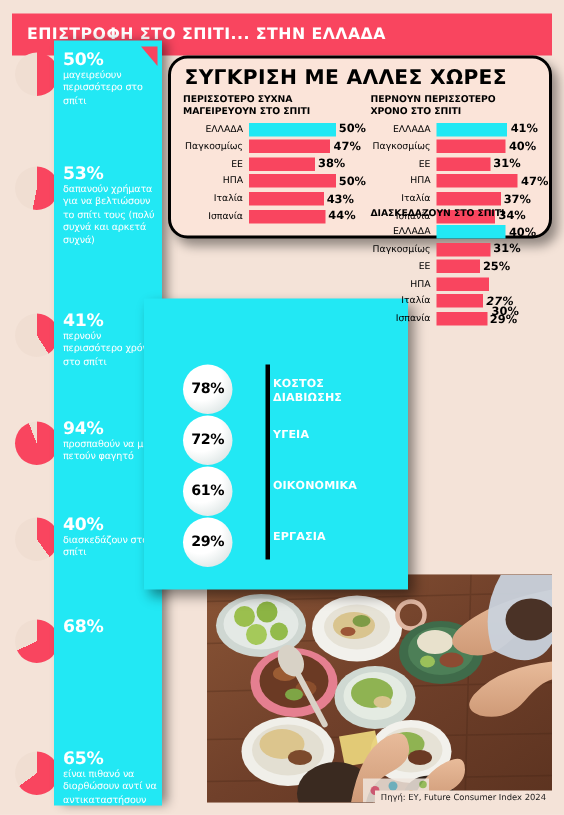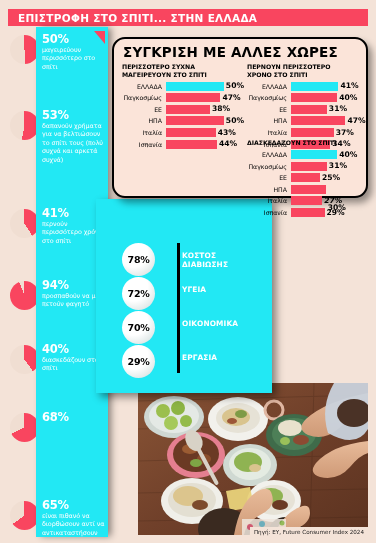--- a/index.html
+++ b/index.html
@@ -17,21 +17,21 @@
     position: absolute;
     inset: 0;
     background: #f4e3d8;
     overflow: hidden;
   }
 
   
   #titlebar {
     position: absolute;
     left: 8px; top: 9px;
-    width: 360px; height: 17px;
+    width: 360px; height: 28px;
     background: #f9455f;
     display: flex;
     align-items: center;
   }
   #titlebar .ttl {
     color: #ffffff;
     font-size: 10.5px;
     font-weight: bold;
     letter-spacing: 0.3px;
     padding-left: 10px;
@@ -81,21 +81,21 @@
     font-size: 6.4px;
     line-height: 8.4px;
     margin-top: 1px;
     letter-spacing: -0.1px;
   }
 
   
   #card {
     position: absolute;
     left: 112px; top: 37px;
-    width: 256px; height: 161px;
+    width: 256px; height: 122px;
     background: #fbe4d9;
     border: 2.5px solid #000000;
     border-radius: 13px;
     box-shadow: 4px 5px 7px rgba(0,0,0,0.4);
     z-index: 6;
   }
   #card .cardttl {
     position: absolute;
     left: 9px; top: 5px;
     color: #000000;
@@ -424,21 +424,21 @@
 ΔΙΑΒΙΩΣΗΣ</div>
       </div>
       <div class="cstat" style="top: 78px;">
         <div class="circ">
           <span>72%</span>
         </div>
         <div class="clbl">ΥΓΕΙΑ</div>
       </div>
       <div class="cstat" style="top: 112px;">
         <div class="circ">
-          <span>70%</span>
+          <span>61%</span>
         </div>
         <div class="clbl">ΟΙΚΟΝΟΜΙΚΑ</div>
       </div>
       <div class="cstat" style="top: 146px;">
         <div class="circ">
           <span>29%</span>
         </div>
         <div class="clbl">ΕΡΓΑΣΙΑ</div>
       </div>
     </div>

